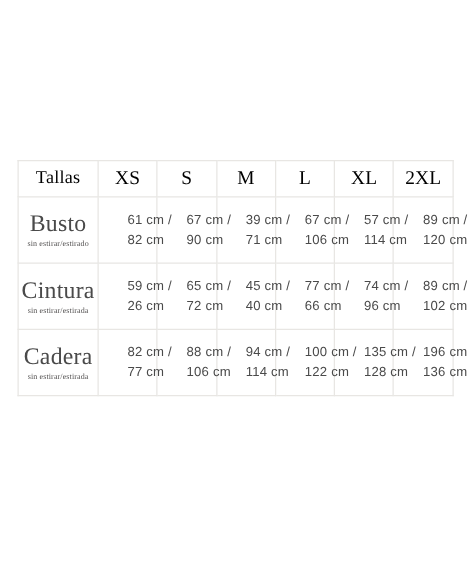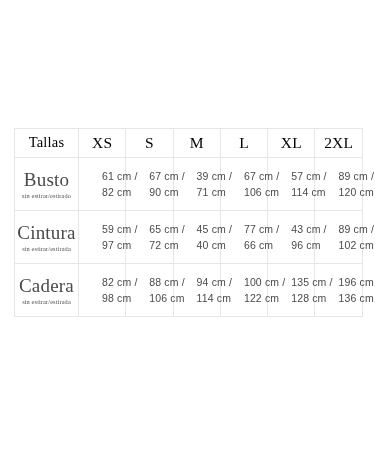--- a/index.html
+++ b/index.html
@@ -154,52 +154,52 @@
           </td>
         </tr>
 
         <tr class="body-row">
           <td class="row-label">
             <span class="row-label-main">Cintura</span>
             <span class="row-label-sub">sin estirar/estirada</span>
           </td>
           <td>
             <span class="cell-line">59 cm /</span>
-            <span class="cell-line">97 cm</span>
+            <span class="cell-line">26 cm</span>
           </td>
           <td>
             <span class="cell-line">65 cm /</span>
             <span class="cell-line">72 cm</span>
           </td>
           <td>
             <span class="cell-line">45 cm /</span>
             <span class="cell-line">40 cm</span>
           </td>
           <td>
             <span class="cell-line">77 cm /</span>
             <span class="cell-line">66 cm</span>
           </td>
           <td>
-            <span class="cell-line">43 cm /</span>
+            <span class="cell-line">74 cm /</span>
             <span class="cell-line">96 cm</span>
           </td>
           <td>
             <span class="cell-line">89 cm /</span>
             <span class="cell-line">102 cm</span>
           </td>
         </tr>
 
         <tr class="body-row">
           <td class="row-label">
             <span class="row-label-main">Cadera</span>
             <span class="row-label-sub">sin estirar/estirada</span>
           </td>
           <td>
             <span class="cell-line">82 cm /</span>
-            <span class="cell-line">98 cm</span>
+            <span class="cell-line">77 cm</span>
           </td>
           <td>
             <span class="cell-line">88 cm /</span>
             <span class="cell-line">106 cm</span>
           </td>
           <td>
             <span class="cell-line">94 cm /</span>
             <span class="cell-line">114 cm</span>
           </td>
           <td>

